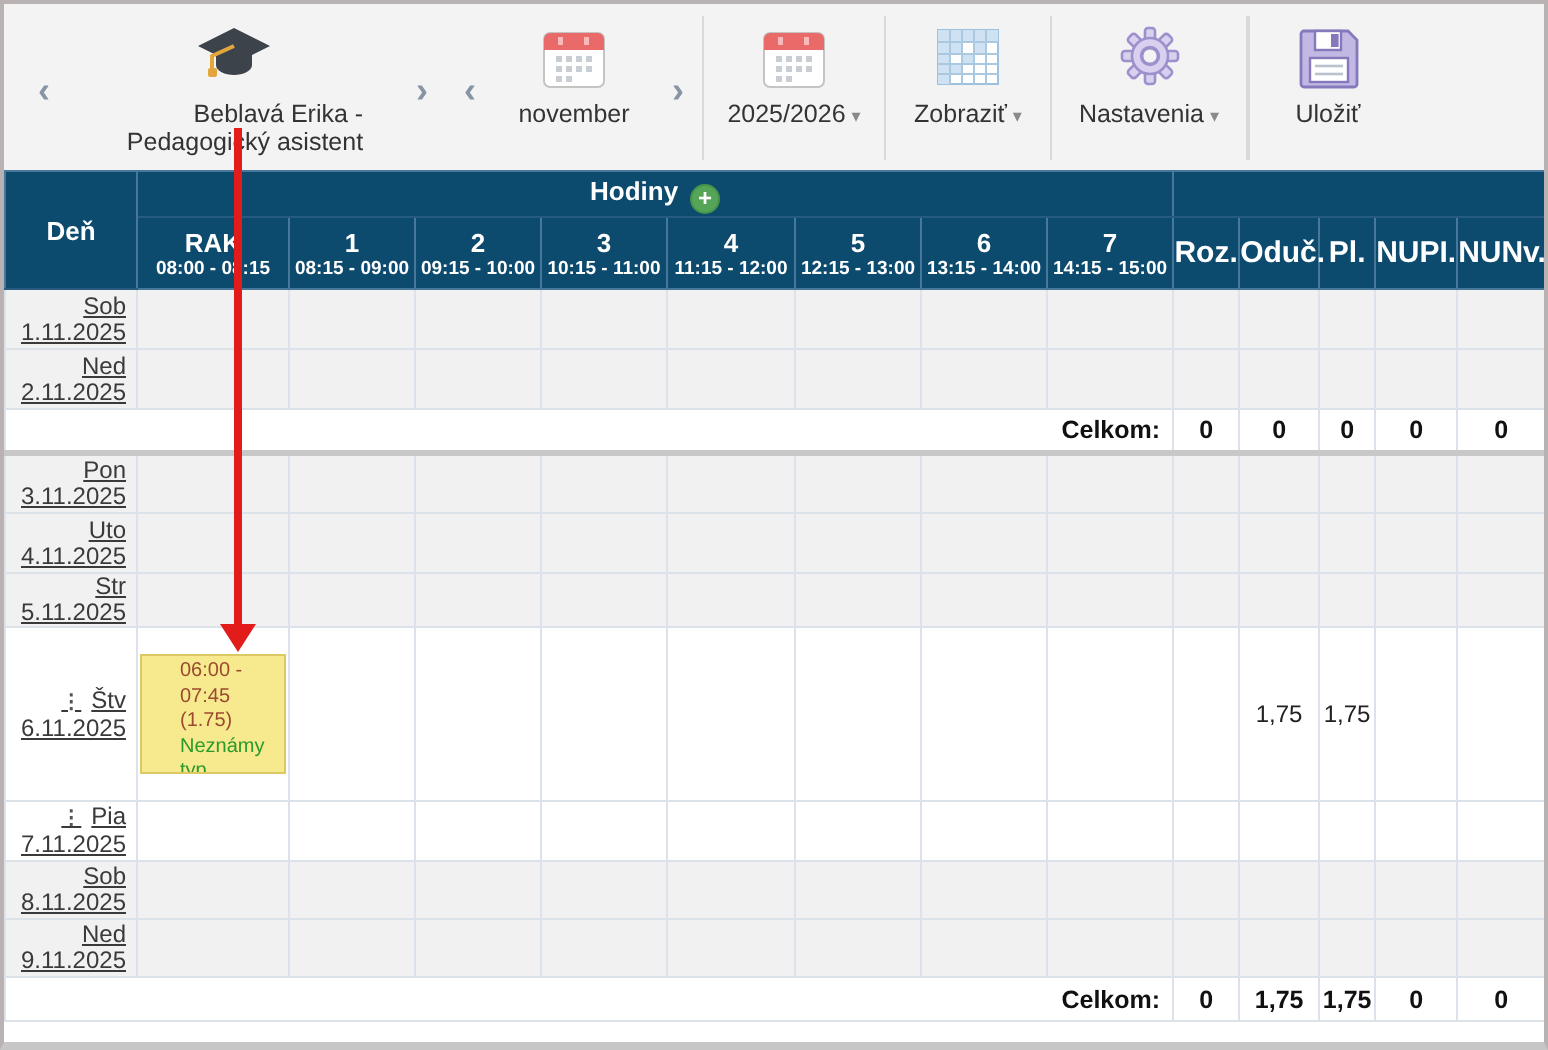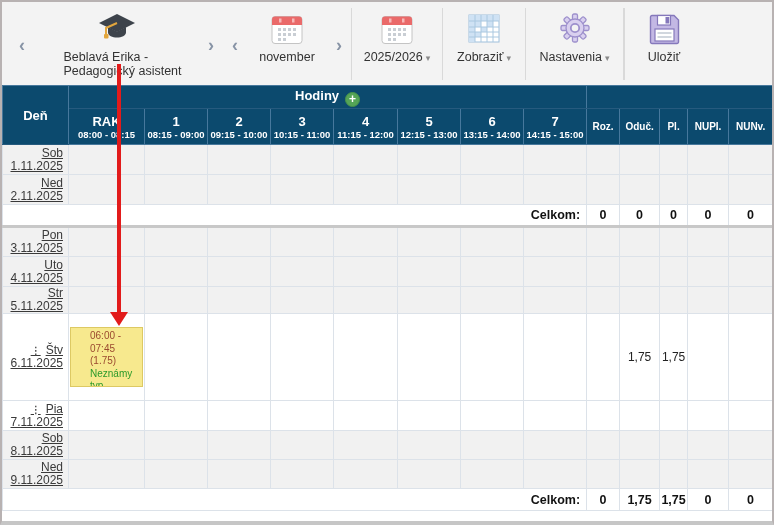--- a/index.html
+++ b/index.html
@@ -15,38 +15,38 @@
     padding:5px 0 0 8px; position:relative;
   }
   .chev{
     width:24px; text-align:center; font-size:18px; font-weight:bold;
     color:#8894a6; cursor:pointer; padding-top:28px; flex:none;
   }
   .tb-group{ display:flex; flex-direction:column; align-items:center; cursor:pointer; flex:none; padding-top:4px; }
   .tb-group .ico{ height:36px; display:flex; align-items:center; justify-content:center; }
   .tb-label{ font-size:12.5px; color:#333; margin-top:3px; white-space:nowrap; }
   .teacher{ width:165px; }
-  .teacher .tb-label{ text-align:left; line-height:14px;margin-left:12px; }
+  .teacher .tb-label{ text-align:right; line-height:14px;margin-left:12px; }
   .month{ width:80px; }
   .g-year{ width:90px; } .g-view{ width:82px; } .g-set{ width:97px; }
   .g-lock{ width:69px; } .g-save{ width:78px; }
   .sep{ width:1px; background:#d9d9d9; height:72px; margin-top:1px; flex:none; }
   .caret{ font-size:9px; color:#8a8a8a; margin-left:3px; }
   
   .grid-wrap{ height:436px; overflow:hidden; }
   table{ border-collapse:collapse; table-layout:fixed; width:770px; }
   th{
     background:#0c4a6e; color:#fff; border:1px solid #47789c;
     font-weight:bold; vertical-align:middle; padding:0;
   }
   th.hrow1{ height:23px; font-size:13px; border-bottom-color:#265a7e; }
   th.hrow2{ height:36px; }
   .col-num{ font-size:13px; line-height:15px; }
   .col-time{ font-size:9.5px; font-weight:600; line-height:11px; }
-  .sum-h{ font-size:10px; }
+  .sum-h{ font-size:15px; }
   .plus-badge{
     display:inline-block; width:15px; height:15px; border-radius:50%;
     background:#55a457; border:1px solid #48934a; color:#fff; font-size:12px;
     line-height:13px; text-align:center; vertical-align:-3px; margin-left:6px; cursor:pointer;
   }
   td{ border:1px solid #dce2e9; padding:0; vertical-align:middle; }
   tr.shaded td{ background:#f1f1f1; }
   tr.plain td{ background:#ffffff; }
   .day-cell{ text-align:right; padding-right:5px; color:#3a3a3a; font-size:12px; line-height:13px;text-decoration:underline; }
   .row-dots{ font-size:10px; color:#555; font-weight:bold; margin-right:5px; cursor:pointer; }

